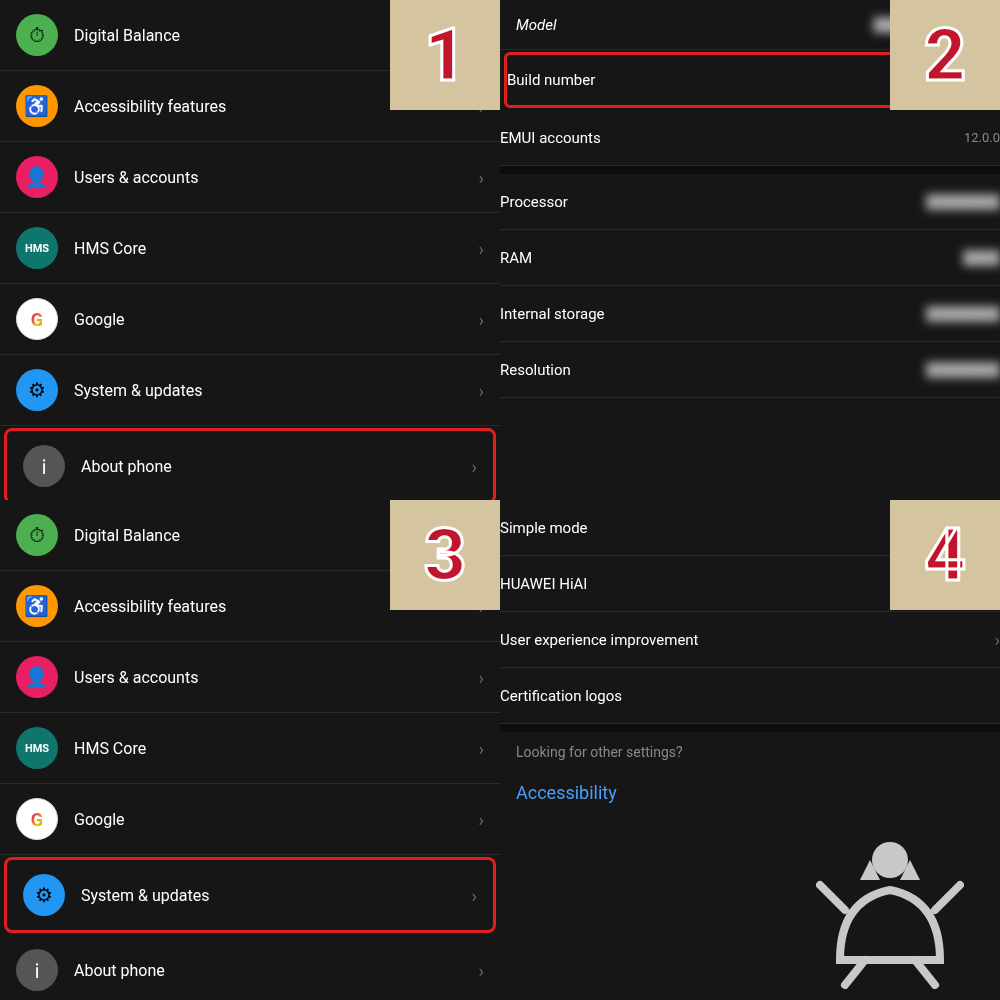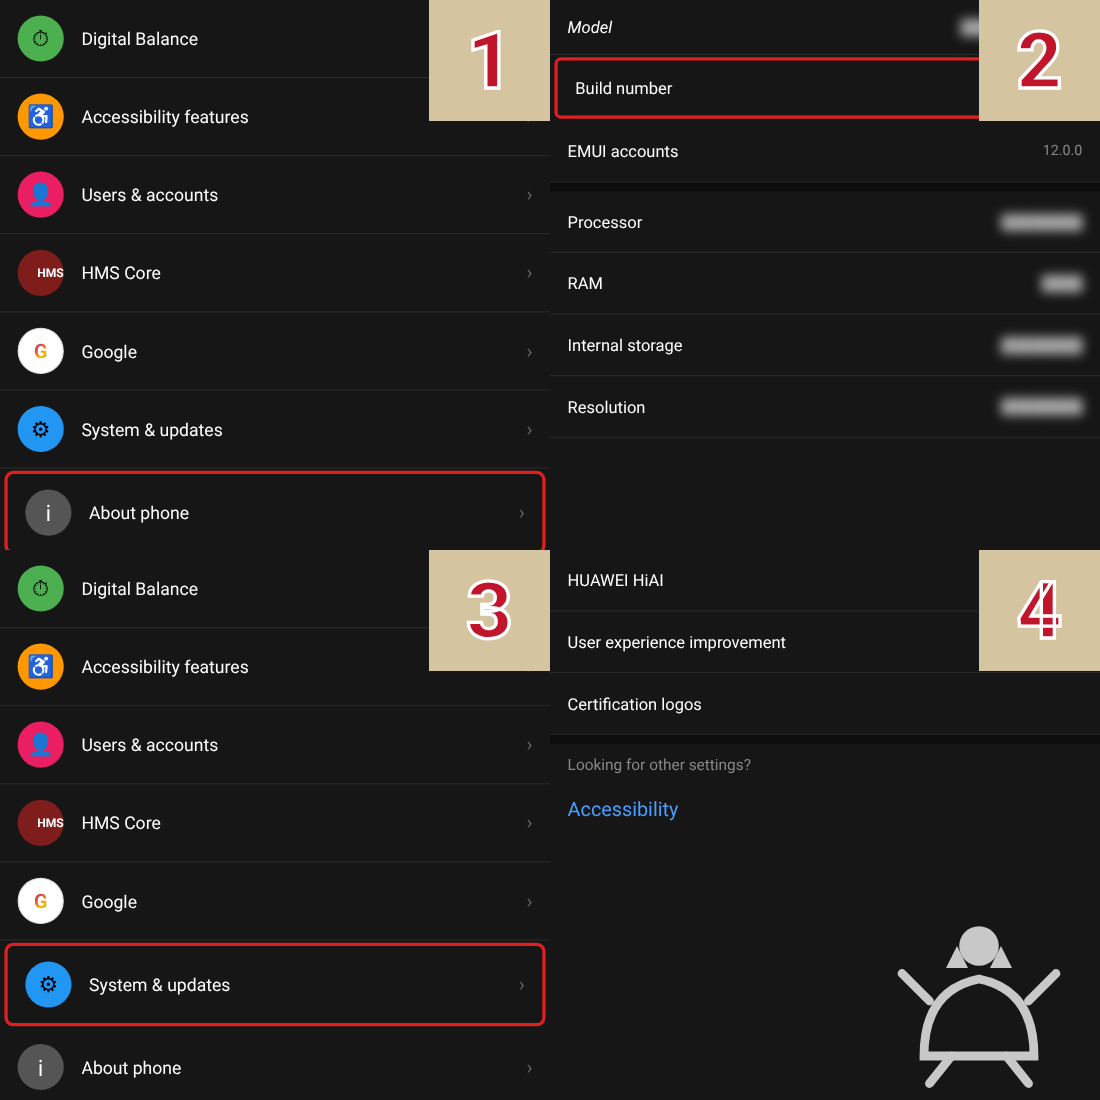--- a/index.html
+++ b/index.html
@@ -83,21 +83,21 @@
       align-items: center;
       justify-content: center;
       margin-right: 16px;
       flex-shrink: 0;
       font-size: 20px;
     }
 
     .icon-green { background: #4caf50; }
     .icon-orange { background: #ff9800; }
     .icon-pink { background: #e91e63; }
-    .icon-red-hms { background: #7f1d1d; justify-content: flex-end; }
+    .icon-red-hms { background: #0f766e; }
     .icon-google { background: #fff; border: 1px solid #ddd; }
     .icon-blue { background: #2196f3; }
     .icon-gray { background: #555; }
 
     .item-text {
       flex: 1;
     }
 
     .item-label {
       color: #ffffff;
@@ -113,21 +113,21 @@
     
     .info-list {
       display: flex;
       flex-direction: column;
     }
 
     .info-row {
       display: flex;
       align-items: center;
       justify-content: space-between;
-      padding: 14px 16px;
+      padding: 14px 0;
       border-bottom: 1px solid #2a2a2a;
       min-height: 56px;
     }
 
     .info-row.highlighted {
       border: 3px solid #e02020;
       border-radius: 6px;
       margin: 2px 4px;
     }
 
@@ -387,20 +387,23 @@
       <span class="chevron">›</span>
     </div>
 
   </div>
 </div>
 
 <div class="quadrant q4">
   <div class="corner-label">4</div>
   <div class="info-list">
 
+    <div class="info-row">
+      <span class="info-label">Simple mode</span>
+    </div>
 
 
     <div class="info-row">
       <span class="info-label">HUAWEI HiAI</span>
       <span class="chevron">›</span>
     </div>
 
     <div class="info-row">
       <span class="info-label">User experience improvement</span>
       <span class="chevron">›</span>

